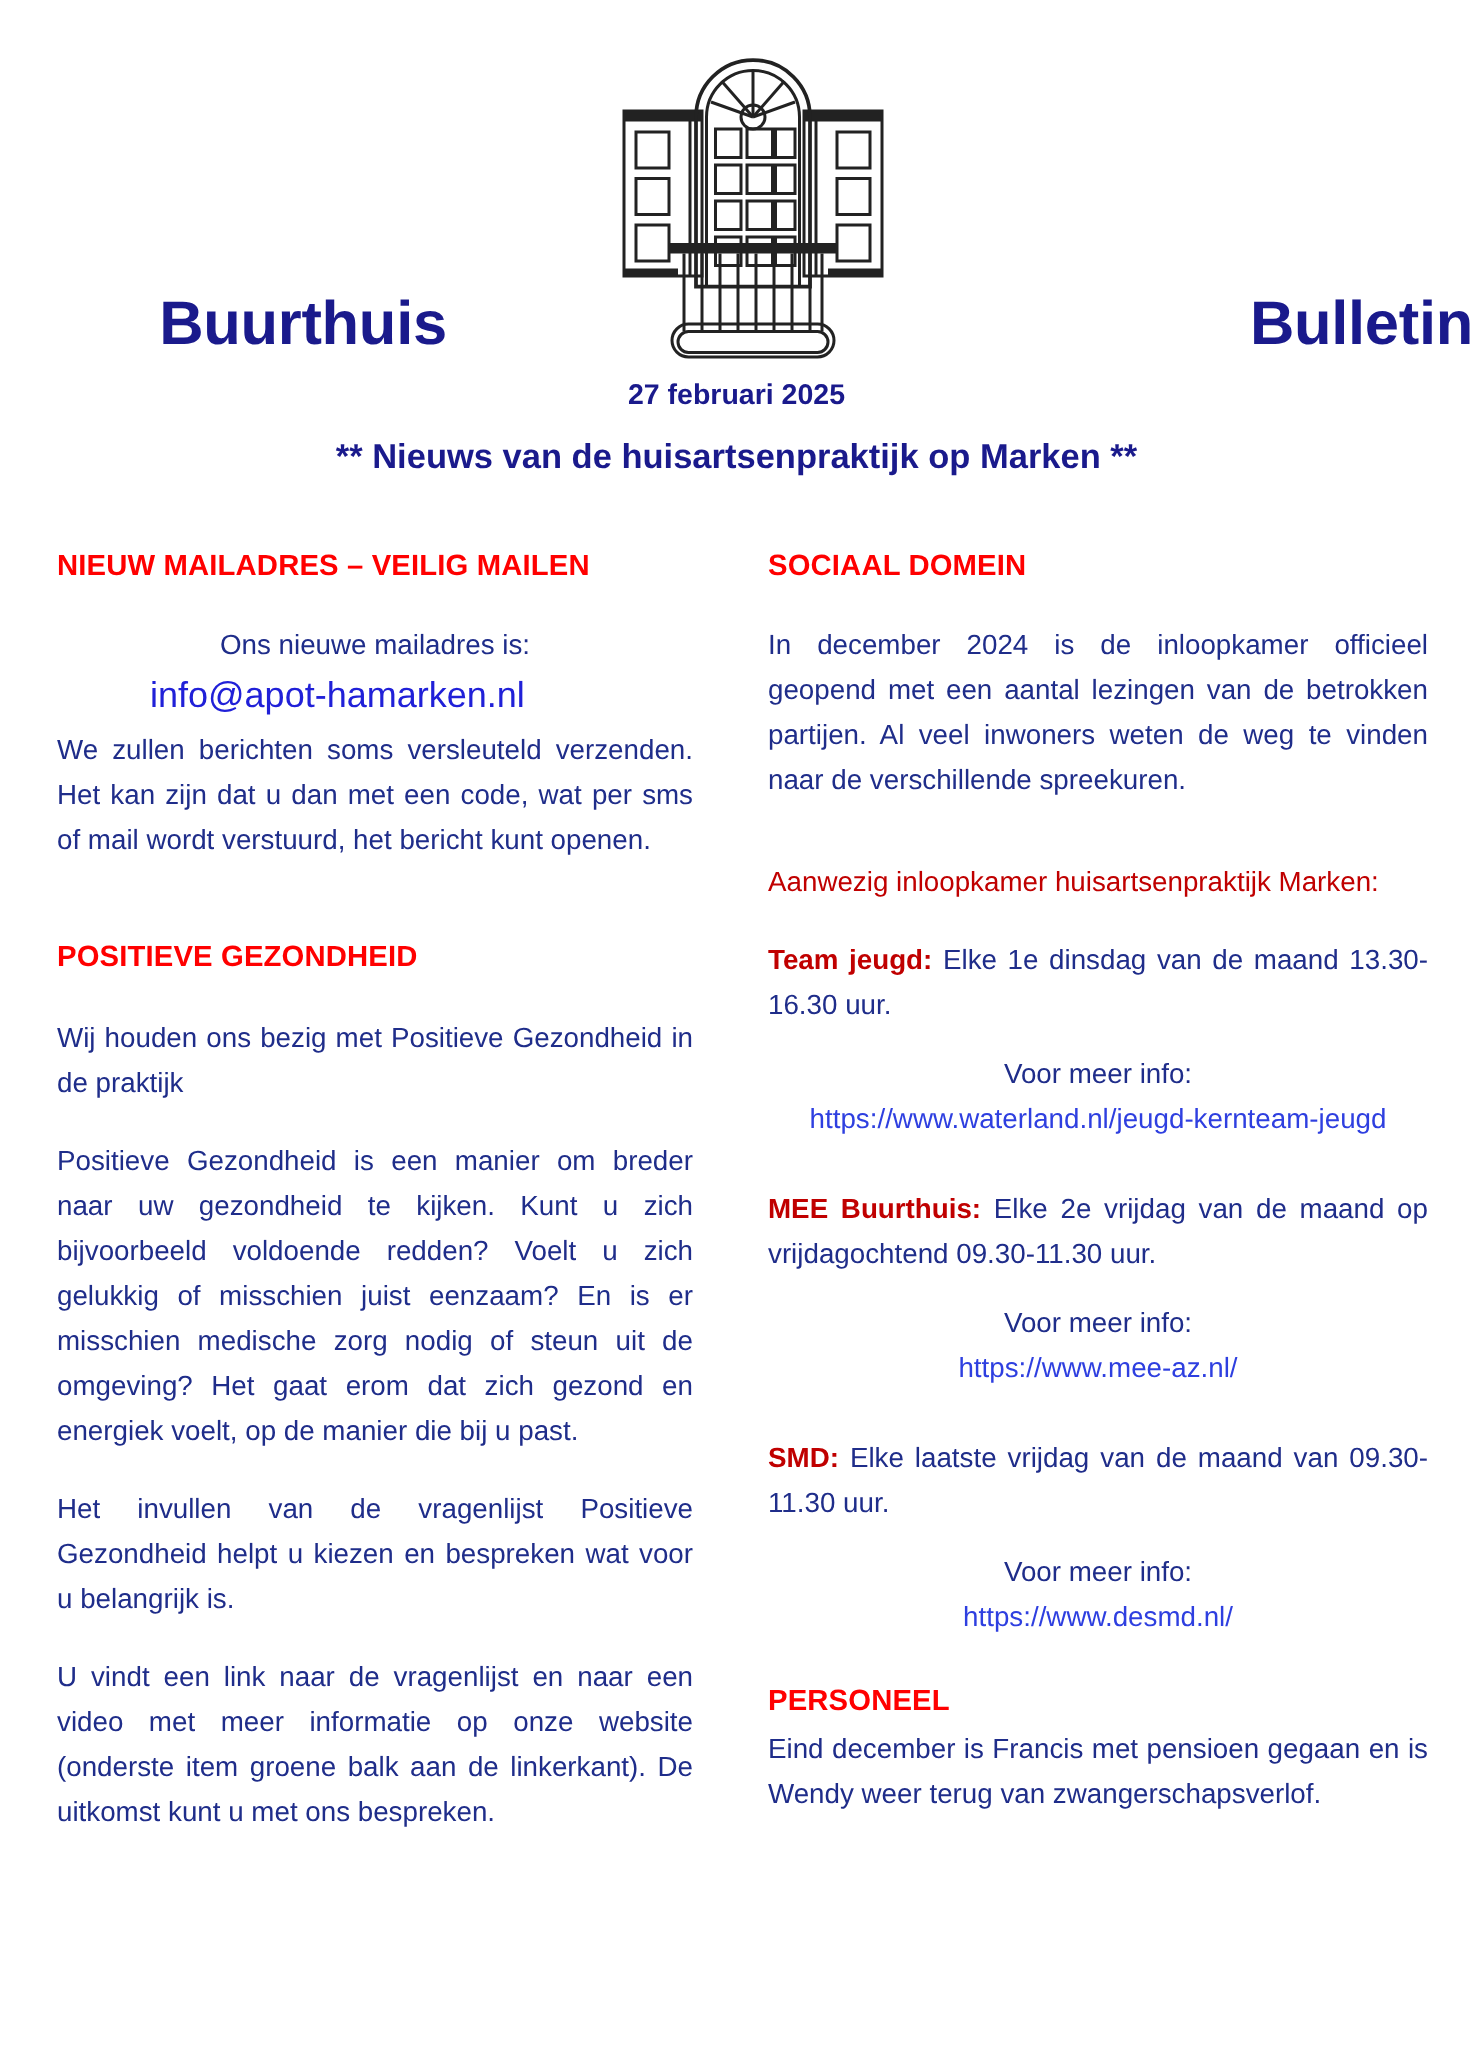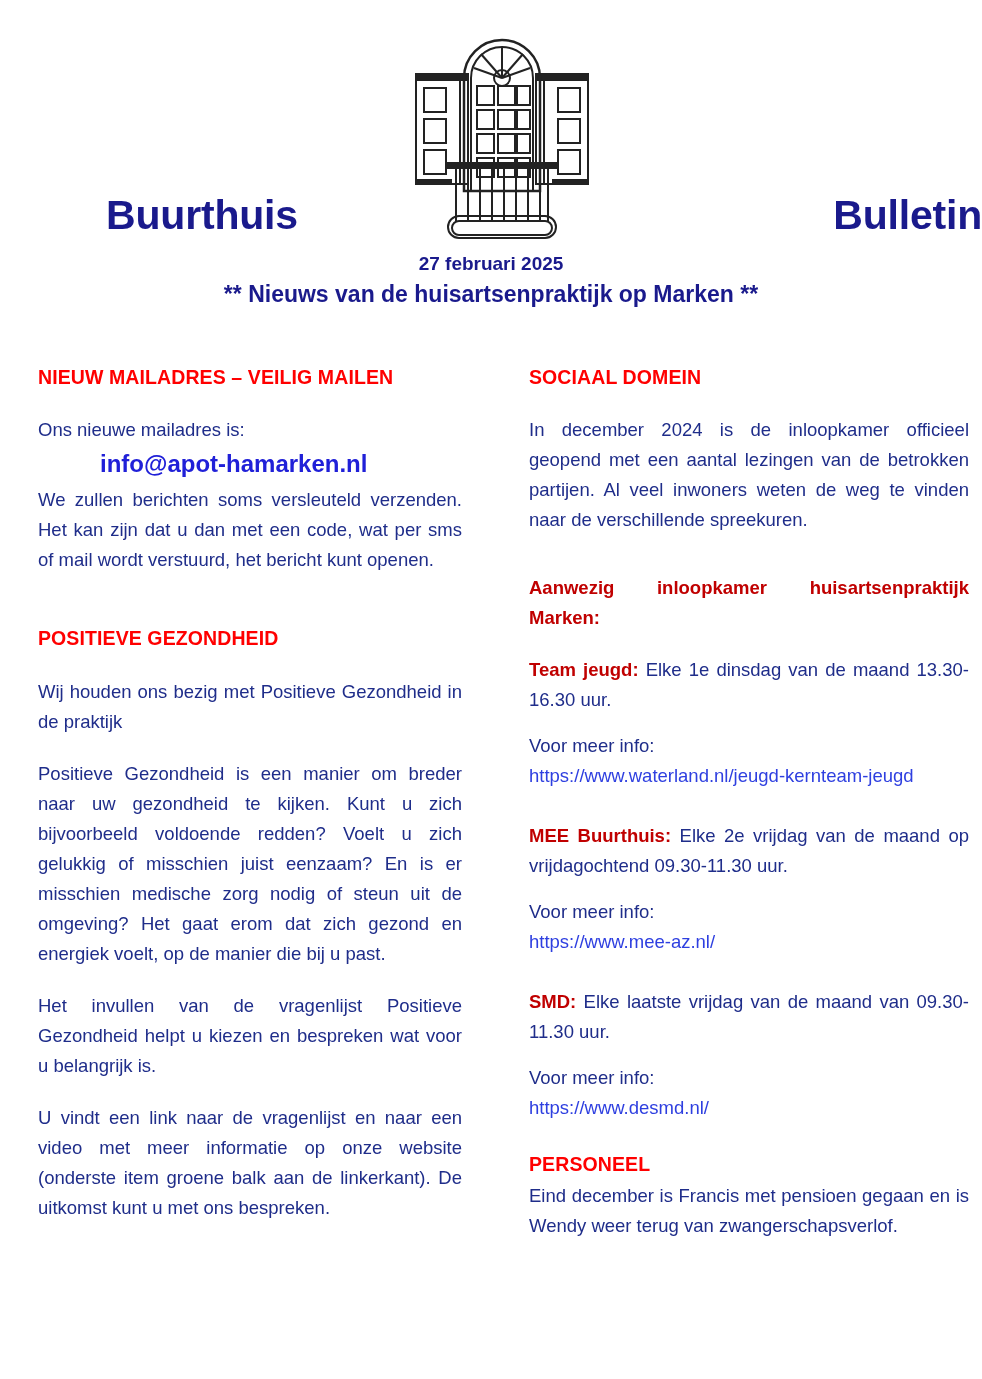--- a/index.html
+++ b/index.html
@@ -63,84 +63,84 @@
     top: 253px;
     width: 982px;
     text-align: center;
     font-size: 19px;
     font-weight: bold;
     color: #1a1a8c;
   }
   .subtitle-line {
     position: absolute;
     left: 0;
-    top: 281px;
+    top: 291px;
     width: 982px;
     text-align: center;
     font-size: 23px;
     font-weight: bold;
     color: #1a1a8c;
   }
 
   
   .columns {
     position: absolute;
     left: 0;
     top: 366px;
     width: 982px;
   }
   .col {
     position: absolute;
     top: 0;
   }
   .col-left  { left: 38px;  width: 424px; }
-  .col-right { left: 529px; width: 440px; }
+  .col-right { left: 512px; width: 440px; }
 
   h2.section-head {
     margin: 0 0 26px 0;
     font-size: 19.5px;
     font-weight: bold;
     color: #ff0000;
     letter-spacing: 0.1px;
     line-height: 1.2;
   }
   h2.section-head.tight { margin-bottom: 4px; }
 
   p.body {
     margin: 0 0 22px 0;
     font-size: 18.5px;
     line-height: 30px;
     color: #1f2d8a;
     text-align: justify;
     text-justify: inter-word;
     hyphens: none;
   }
-  p.body.nojust { text-align: left; }
+  p.body.nojust { text-align: center; }
   p.body.tight { margin-bottom: 0; }
 
   .email {
     display: block;
     margin: 2px 0 4px 0;
     padding-left: 62px;
     font-size: 24px;
-    font-weight: bold;
+    font-weight: normal;
     color: #2020d8;
     line-height: 34px;
   }
 
   .redlabel {
     color: #c00000;
     font-weight: bold;
   }
   p.redpara {
     margin: 0 0 22px 0;
     font-size: 18.5px;
     line-height: 30px;
     color: #c00000;
-    font-weight: bold;
+    font-weight: normal;
     text-align: justify;
   }
   .link {
     color: #2e3fe0;
     text-decoration: none;
     word-break: break-all;
   }
   .spacer-lg { height: 30px; }
   .spacer-md { height: 16px; }
 </style>

